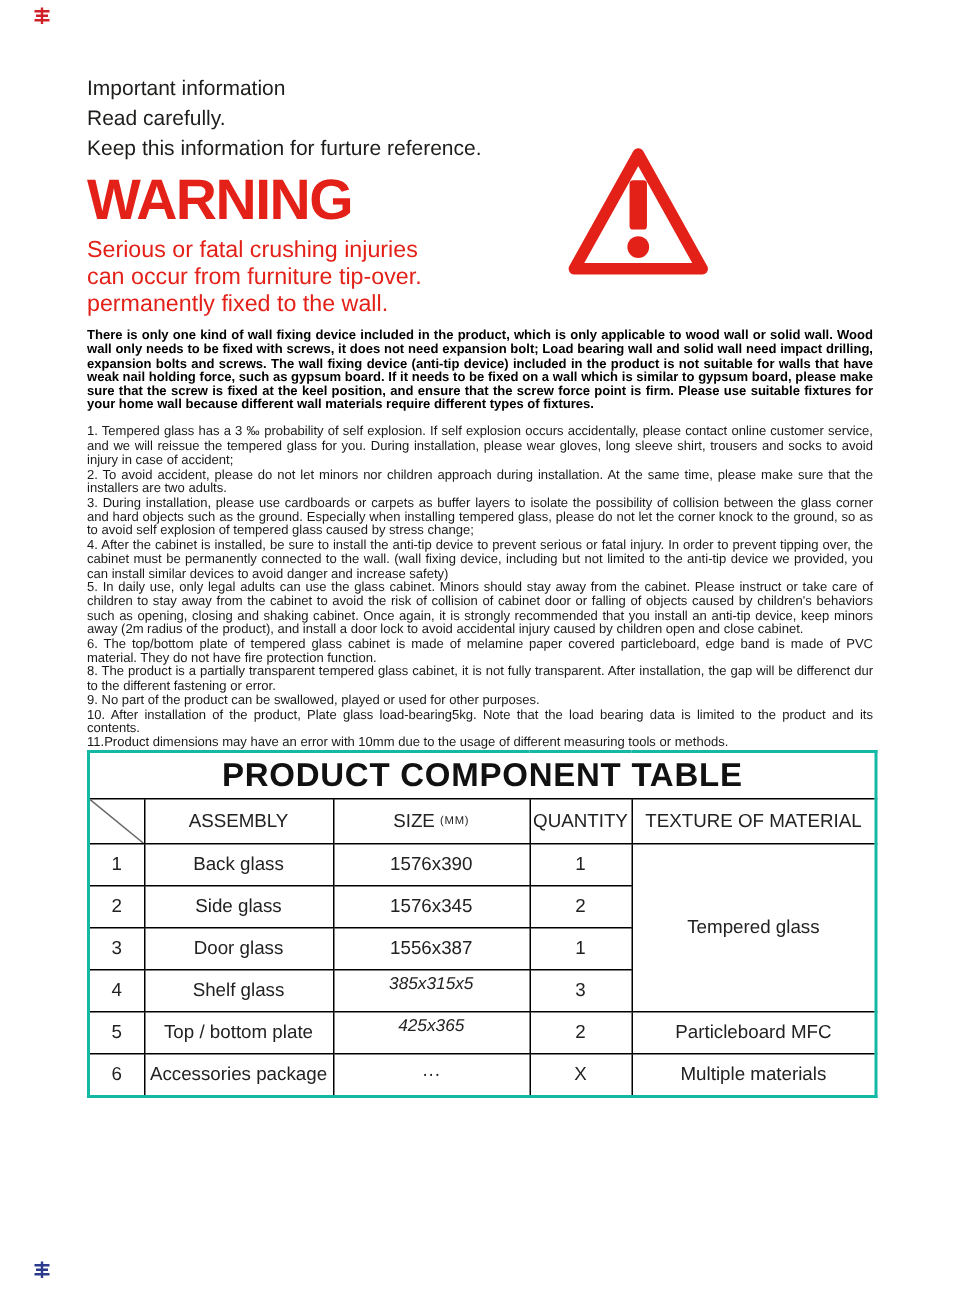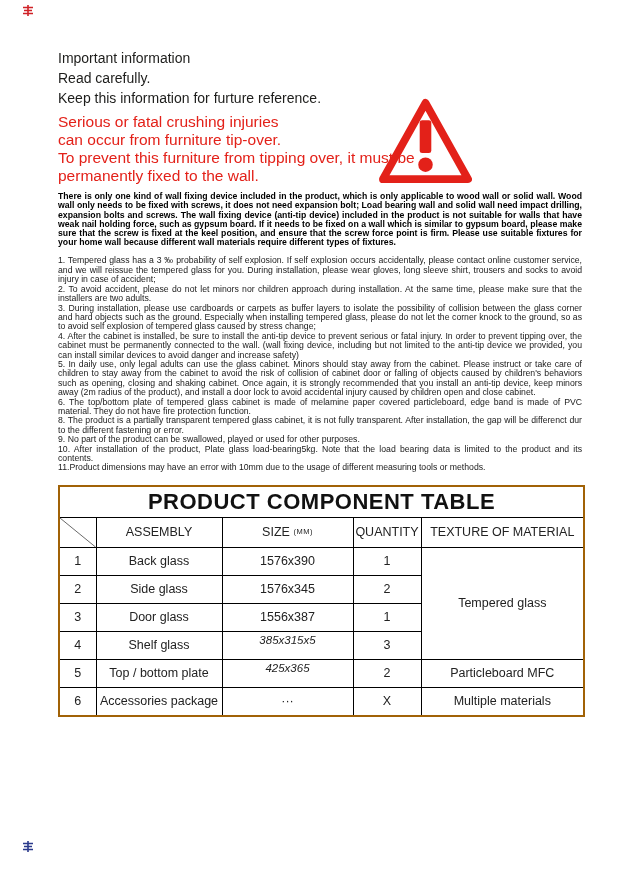--- a/index.html
+++ b/index.html
@@ -23,22 +23,22 @@
   }
 
   .notes { margin-top:2px; }
   .notes p { margin:0 0 0 0; font-size:8.7px; line-height:9.4px; text-align:justify; color:#1a1a1a; }
 
   .warn-icon { position:absolute; left:377px; top:96px; width:97px; height:89px; }
   .warn-icon .tri { fill:none; stroke:var(--accent,#e32119); stroke-width:8; stroke-linejoin:round; }
   .warn-icon .mark { fill:var(--accent,#e32119); }
 
   table.comp {
-    margin-top:12px; border-collapse:collapse; width:525px; table-layout:fixed;
-    border:2px solid #a16207;
+    margin-top:0; border-collapse:collapse; width:525px; table-layout:fixed;
+    border:2px solid #14b8a6;
   }
   table.comp td, table.comp th { border:1px solid #000; padding:0; text-align:center; vertical-align:middle; font-weight:normal; }
   tr.t-title td { height:30px; font-size:22px; font-weight:bold; letter-spacing:0.5px; color:#111; }
   tr.t-head td { height:29px; font-size:12.5px; color:#222; }
   tr.t-row td { height:27px; font-size:12.5px; color:#222; }
   .size-unit { font-size:7.5px; position:relative; top:-2px; letter-spacing:0.5px; }
   .raised { position:relative; top:-5px; display:inline-block; font-size:11.5px;font-style:italic; }
   td.diag { position:relative; }
   td.diag svg { position:absolute; left:0; top:0; width:100%; height:100%; display:block; }
   td.diag line { stroke:#666; stroke-width:1; }
@@ -60,25 +60,25 @@
   </svg>
 
   <div class="content">
 
     <div class="intro">
       <div>Important information</div>
       <div>Read carefully.</div>
       <div>Keep this information for furture reference.</div>
     </div>
 
+    <div class="warning-title">WARNING</div>
 
     <div class="warning-sub">
       <div>Serious or fatal crushing injuries</div>
       <div>can occur from furniture tip-over.</div>
-      <div>To prevent this furniture from tipping over, it must be</div>
       <div>permanently fixed to the wall.</div>
     </div>
 
     <p class="bold-para">There is only one kind of wall fixing device included in the product, which is only applicable to wood wall or solid wall. Wood wall only needs to be fixed with screws, it does not need expansion bolt; Load bearing wall and solid wall need impact drilling, expansion bolts and screws. The wall fixing device (anti-tip device) included in the product is not suitable for walls that have weak nail holding force, such as gypsum board. If it needs to be fixed on a wall which is similar to gypsum board, please make sure that the screw is fixed at the keel position, and ensure that the screw force point is firm. Please use suitable fixtures for your home wall because different wall materials require different types of fixtures.</p>
 
     <div class="notes">
       <p>1. Tempered glass has a 3 ‰ probability of self explosion. If self explosion occurs accidentally, please contact online customer service, and we will reissue the tempered glass for you. During installation, please wear gloves, long sleeve shirt, trousers and socks to avoid injury in case of accident;</p>
       <p>2. To avoid accident, please do not let minors nor children approach during installation. At the same time, please make sure that the installers are two adults.</p>
       <p>3. During installation, please use cardboards or carpets as buffer layers to isolate the possibility of collision between the glass corner and hard objects such as the ground. Especially when installing tempered glass, please do not let the corner knock to the ground, so as to avoid self explosion of tempered glass caused by stress change;</p>
       <p>4. After the cabinet is installed, be sure to install the anti-tip device to prevent serious or fatal injury. In order to prevent tipping over, the cabinet must be permanently connected to the wall. (wall fixing device, including but not limited to the anti-tip device we provided, you can install similar devices to avoid danger and increase safety)</p>

